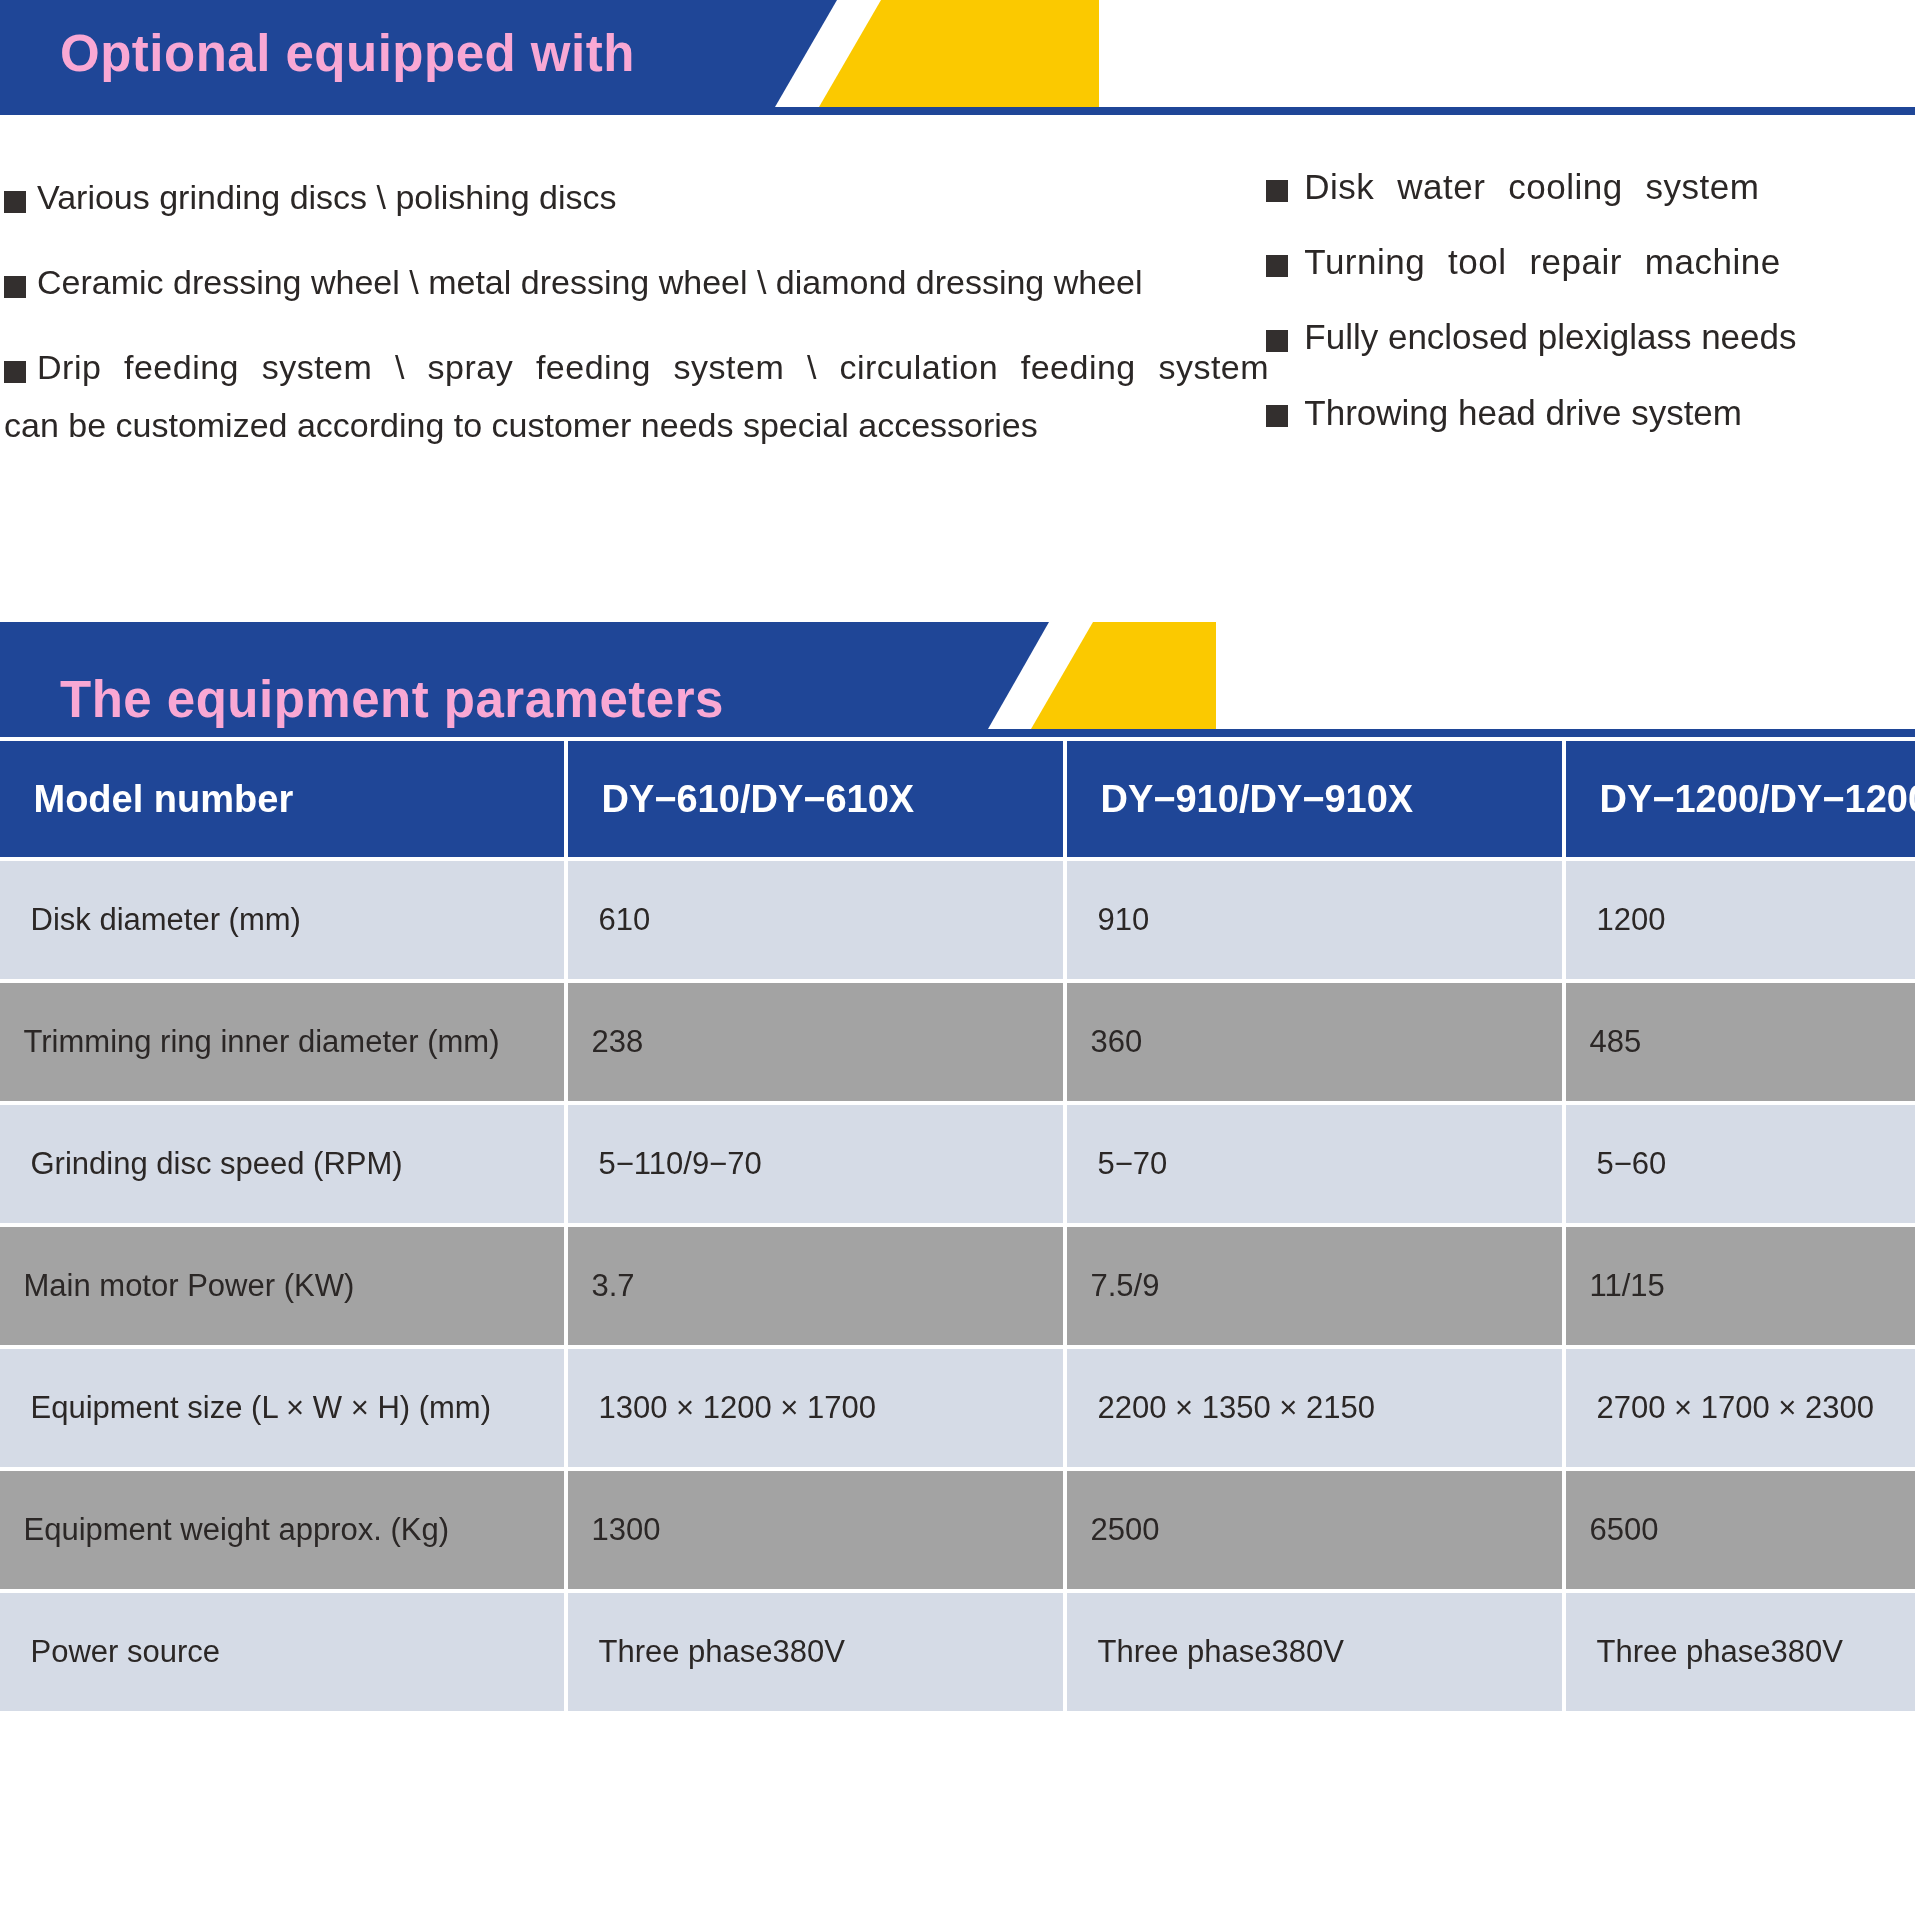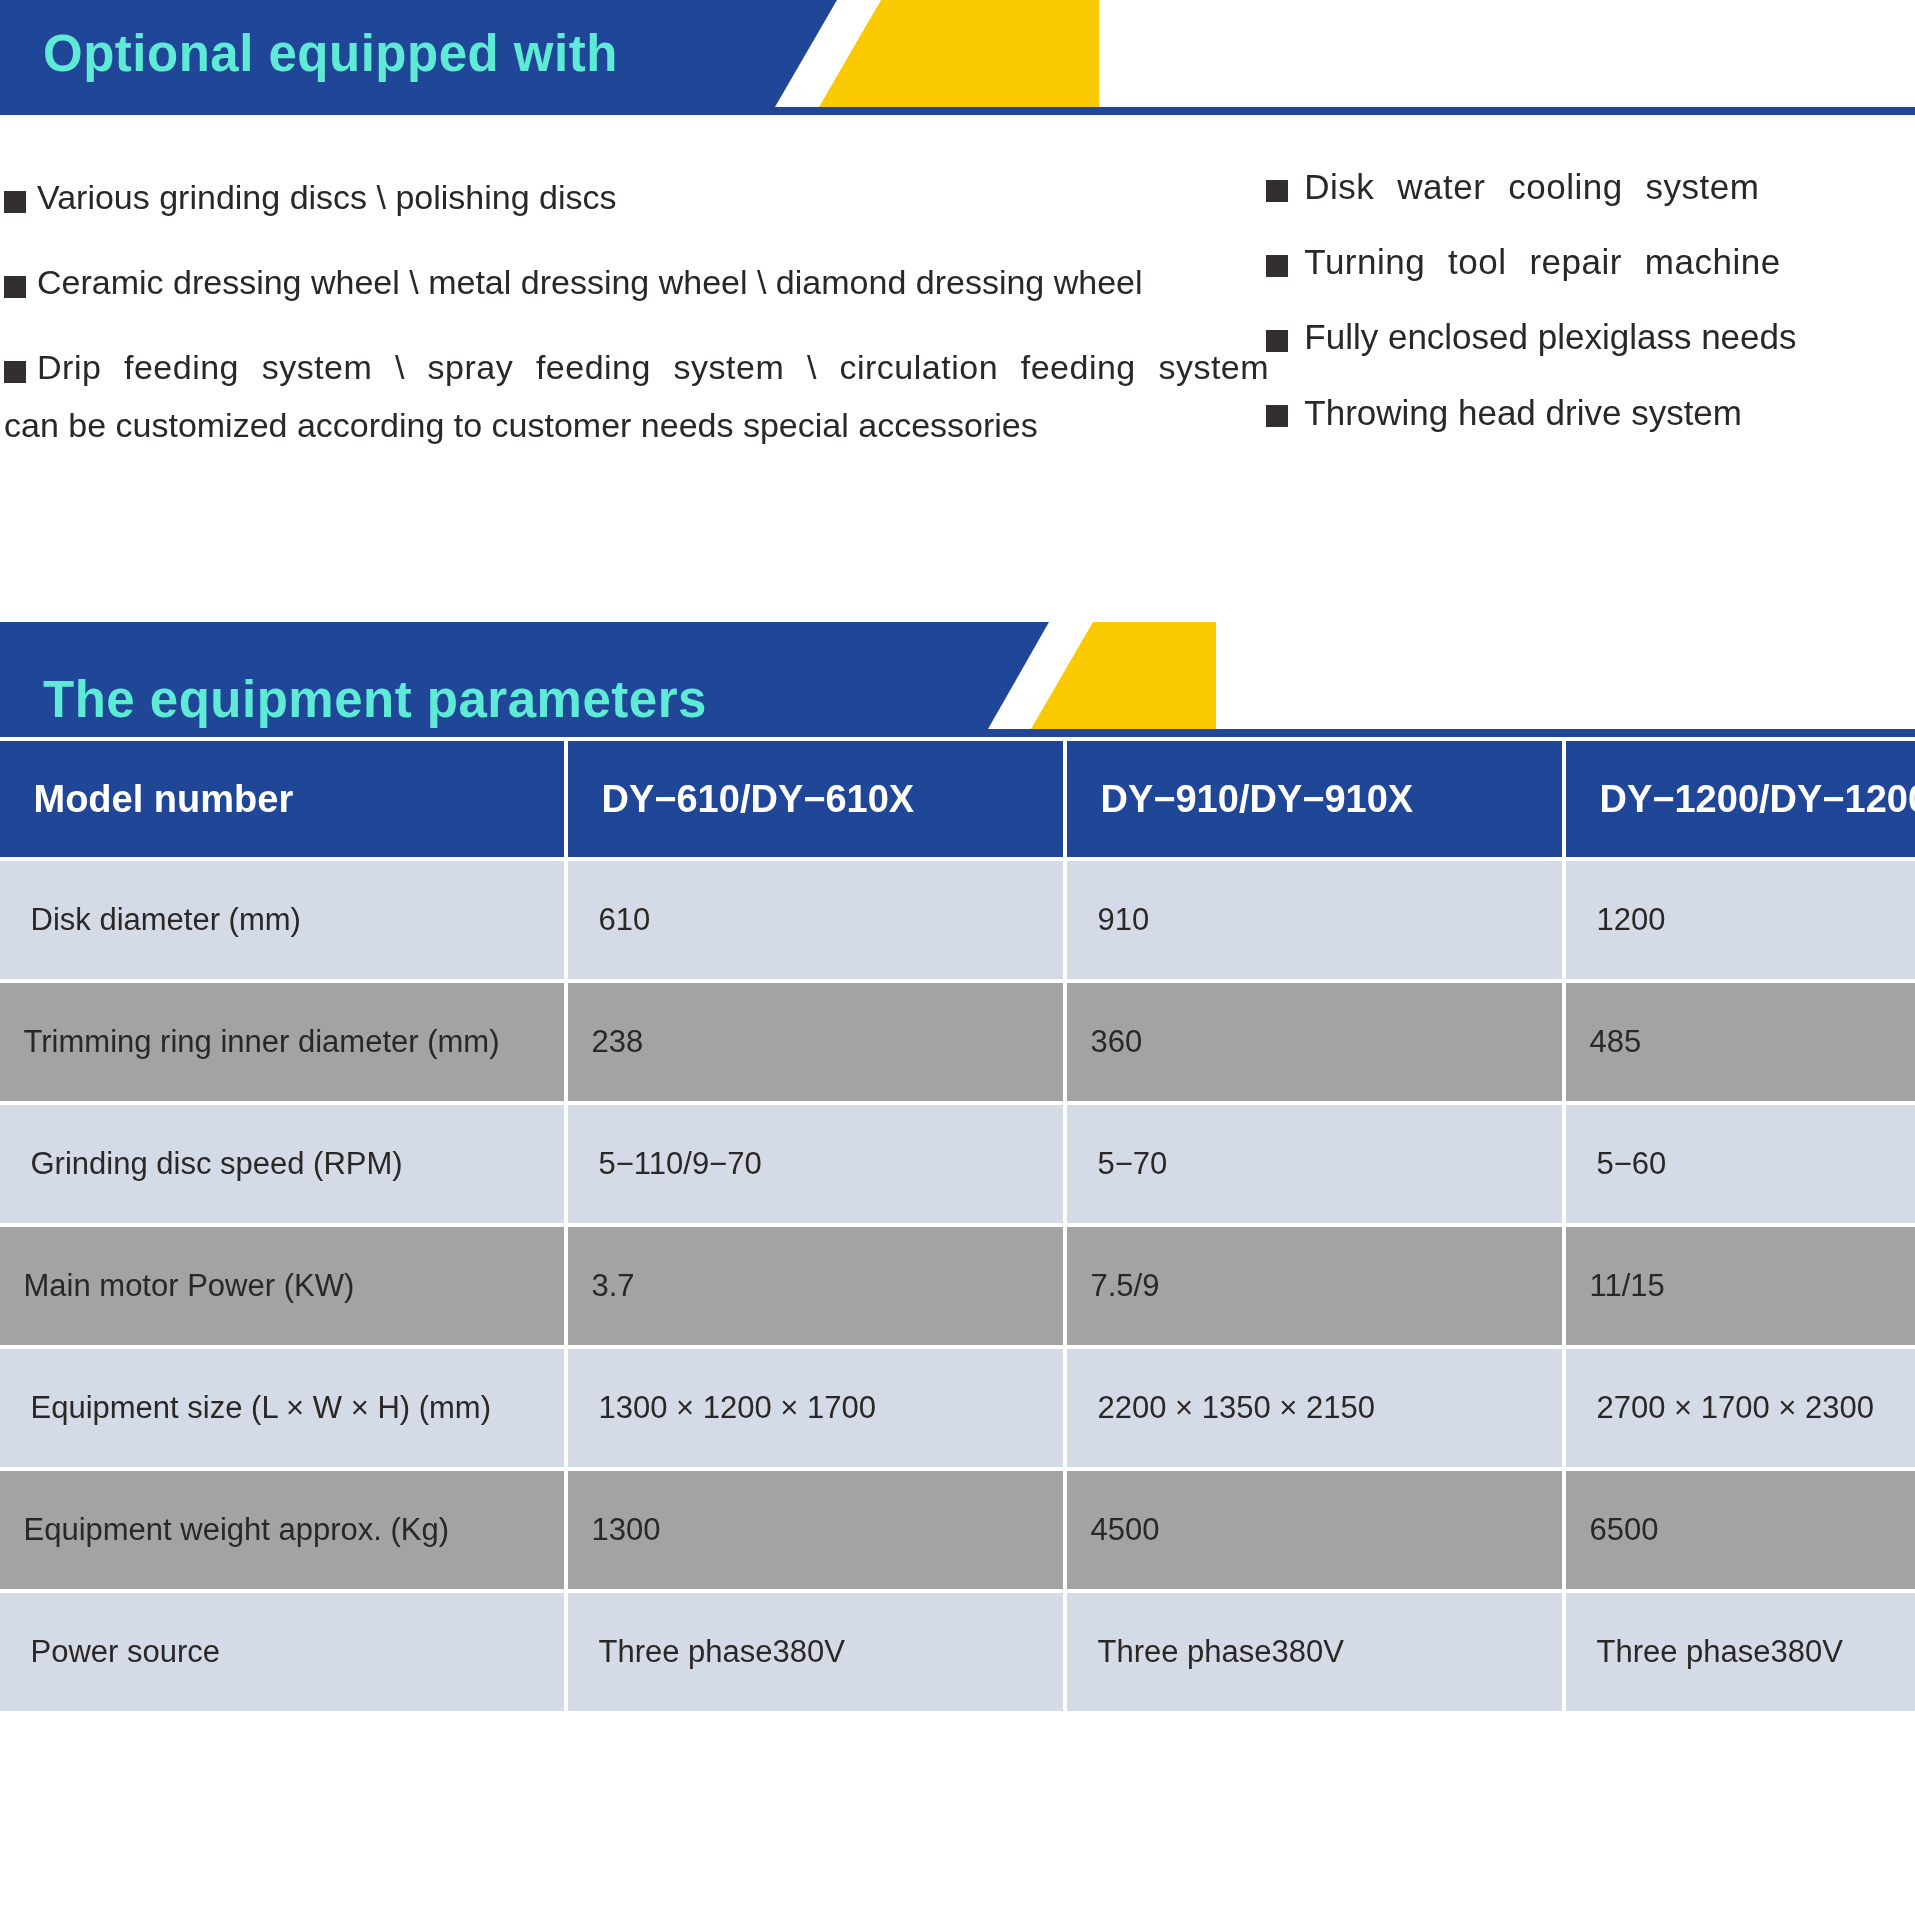--- a/index.html
+++ b/index.html
@@ -44,25 +44,25 @@
     clip-path: polygon(62px 0, 280px 0, 280px 107px, 0 107px);
   }
   .banner-yellow.y2 {
     left: 1031px; width: 185px;
     clip-path: polygon(62px 0, 185px 0, 185px 107px, 0 107px);
   }
 
   .banner-title {
     position: relative;
     z-index: 3;
-    color: #5eead4;
+    color: #f9a8d4;
     font-size: 51px;
     font-weight: bold;
     letter-spacing: 0.5px;
-    padding-left: 43px;
+    padding-left: 60px;
     white-space: nowrap;
   }
 
   .rule {
     width: 100%;
     height: 8.1px;
     background: #1f4697;
   }
 
   
@@ -246,21 +246,21 @@
     </tr>
     <tr class="shade">
       <td class="label">Equipment size (L × W × H) (mm)</td>
       <td>1300 × 1200 × 1700</td>
       <td>2200 × 1350 × 2150</td>
       <td>2700 × 1700 × 2300</td>
     </tr>
     <tr class="plain">
       <td class="label">Equipment weight approx. (Kg)</td>
       <td>1300</td>
-      <td>4500</td>
+      <td>2500</td>
       <td>6500</td>
     </tr>
     <tr class="shade">
       <td class="label">Power source</td>
       <td>Three phase380V</td>
       <td>Three phase380V</td>
       <td>Three phase380V</td>
     </tr>
   </tbody>
 </table>

